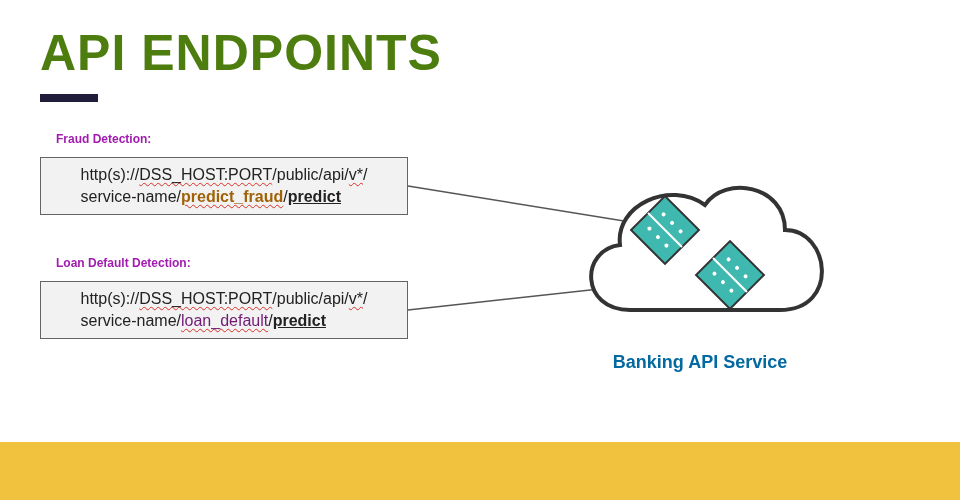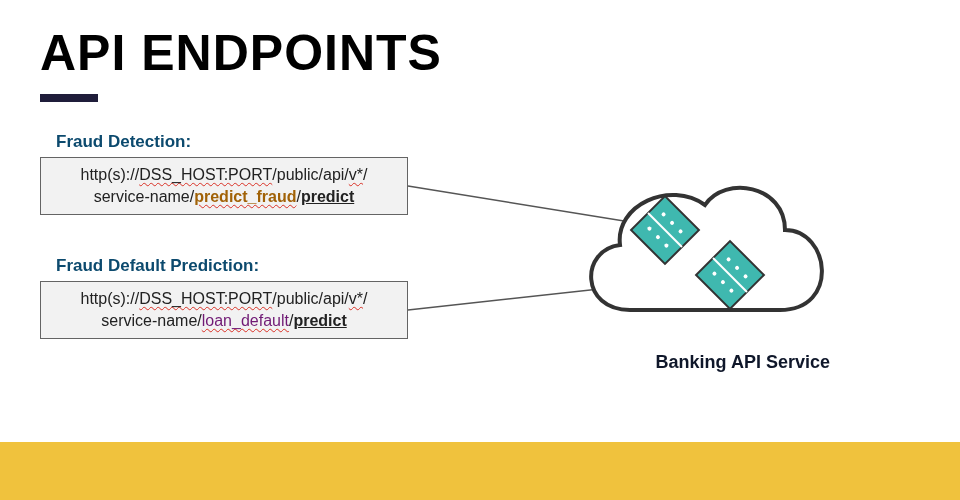--- a/index.html
+++ b/index.html
@@ -11,72 +11,72 @@
     position: relative;
     overflow: hidden;
   }
   .title {
     position: absolute;
     left: 40px;
     top: 24px;
     font-size: 50px;
     font-weight: 800;
     letter-spacing: 1px;
-    color: #000000;
+    color: #4d7c0f;
   }
   .underline {
     position: absolute;
     left: 40px;
     top: 94px;
     width: 58px;
     height: 8px;
     background: #1f1d3a;
   }
   .label {
     position: absolute;
     font-weight: 700;
-    font-size: 17px;
-    color: #0c4a6e;
+    font-size: 12px;
+    color: #a21caf;
   }
   .label1 { left: 56px; top: 132px; }
   .label2 { left: 56px; top: 256px; }
   .endpoint-box {
     position: absolute;
     left: 40px;
     width: 368px;
     height: 58px;
     background: #f2f2f2;
     border: 1px solid #646464;
     display: flex;
     align-items: center;
     justify-content: center;
     font-size: 16px;
     color: #222;
-    text-align: center;
+    text-align: left;
     line-height: 1.35;
   }
   .box1 { top: 157px; }
   .box2 { top: 281px; }
   .squiggle {
     text-decoration: underline wavy #d93025;
     text-decoration-thickness: 1px;
     text-underline-offset: 2px;
   }
   .fraud { color: #a16207; font-weight: 600; }
   .loan { color: #701a75; font-weight: 400; }
   .bold { font-weight: 700; text-decoration: underline; }
   .cloud-label {
     position: absolute;
     left: 570px;
     top: 352px;
     width: 260px;
-    text-align: right;
+    text-align: center;
     font-weight: 700;
     font-size: 18px;
-    color: #0f172a;
+    color: #0369a1;
   }
   .yellow-bar {
     position: absolute;
     left: 0;
     bottom: 0;
     width: 960px;
     height: 58px;
     background: #f0c23d;
   }
   .connector {
@@ -100,21 +100,21 @@
 <div class="underline"></div>
 
 <div class="label label1">Fraud Detection:</div>
 <div class="endpoint-box box1">
   <div>
     <span>http(s)://</span><span class="squiggle">DSS_HOST:PORT</span><span>/public/api/</span><span class="squiggle">v*</span><span>/</span><br>
     <span>service-name</span><span>/</span><span class="fraud squiggle">predict_fraud</span><span>/</span><span class="bold">predict</span>
   </div>
 </div>
 
-<div class="label label2">Fraud Default Prediction:</div>
+<div class="label label2">Loan Default Detection:</div>
 <div class="endpoint-box box2">
   <div>
     <span>http(s)://</span><span class="squiggle">DSS_HOST:PORT</span><span>/public/api/</span><span class="squiggle">v*</span><span>/</span><br>
     <span>service-name</span><span>/</span><span class="loan squiggle">loan_default</span><span>/</span><span class="bold">predict</span>
   </div>
 </div>
 
 <svg class="connector" width="960" height="500">
   <line x1="408" y1="186" x2="655" y2="226" stroke="#555" stroke-width="1.4"></line>
   <line x1="408" y1="310" x2="700" y2="278" stroke="#555" stroke-width="1.4"></line>

